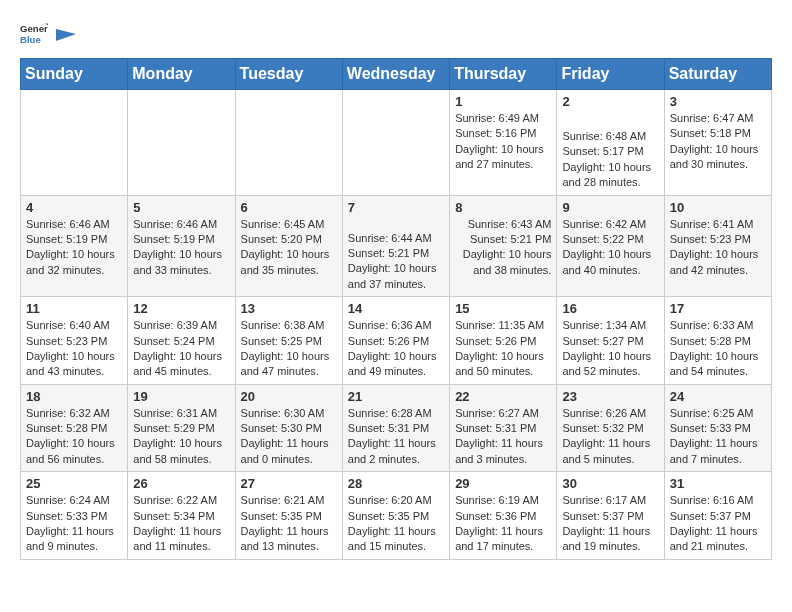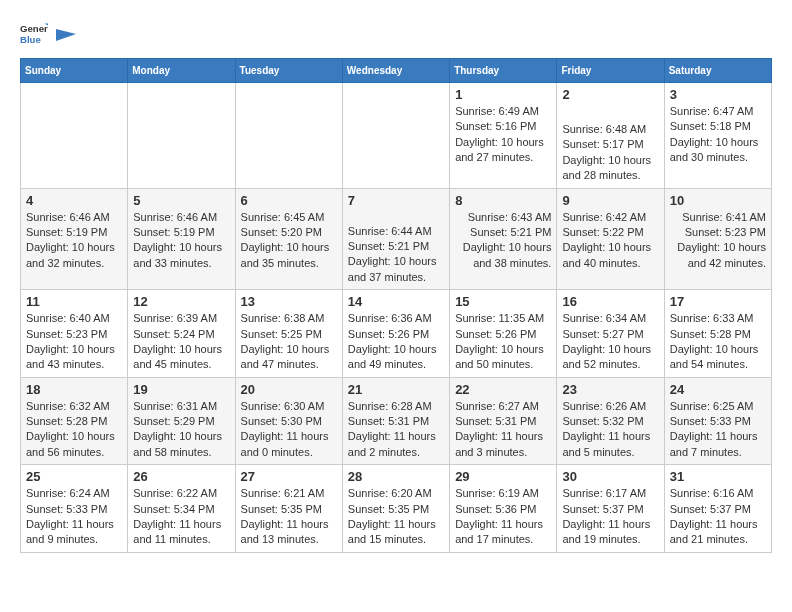--- a/index.html
+++ b/index.html
@@ -42,21 +42,21 @@
     table {
       width: 100%;
       border-collapse: collapse;
       font-size: 11px;
     }
     thead tr th {
       background-color: #3a7abf;
       color: #fff;
       padding: 6px 4px;
       text-align: left;
-      font-size: 10px;
+      font-size: 16px;
       font-weight: bold;
       border: 1px solid #2a6aaf;
     }
     tbody tr td {
       border: 1px solid #ccc;
       vertical-align: top;
       padding: 4px 5px;
       width: 107px;
       height: 82px;
       background: #fff;
@@ -182,21 +182,21 @@
         </td>
         <td>
           <span class="day-number">9</span>
           <div class="day-info" style="white-space: pre-line;">Sunrise: 6:42 AM
 Sunset: 5:22 PM
 Daylight: 10 hours
 and 40 minutes.</div>
         </td>
         <td>
           <span class="day-number">10</span>
-          <div class="day-info" style="white-space: pre-line; text-align: right;">Sunrise: 6:41 AM
+          <div class="day-info" style="white-space: pre-line;">Sunrise: 6:41 AM
 Sunset: 5:23 PM
 Daylight: 10 hours
 and 42 minutes.</div>
         </td>
       </tr>
       <tr>
         <td>
           <span class="day-number">11</span>
           <div class="day-info" style="white-space: pre-line;">Sunrise: 6:40 AM
 Sunset: 5:23 PM
@@ -226,21 +226,21 @@
         </td>
         <td>
           <span class="day-number">15</span>
           <div class="day-info" style="white-space: pre-line;">Sunrise: 11:35 AM
 Sunset: 5:26 PM
 Daylight: 10 hours
 and 50 minutes.</div>
         </td>
         <td>
           <span class="day-number">16</span>
-          <div class="day-info" style="white-space: pre-line;">Sunrise: 6:34 AM
+          <div class="day-info" style="white-space: pre-line;">Sunrise: 1:34 AM
 Sunset: 5:27 PM
 Daylight: 10 hours
 and 52 minutes.</div>
         </td>
         <td>
           <span class="day-number">17</span>
           <div class="day-info" style="white-space: pre-line;">Sunrise: 6:33 AM
 Sunset: 5:28 PM
 Daylight: 10 hours
 and 54 minutes.</div>

